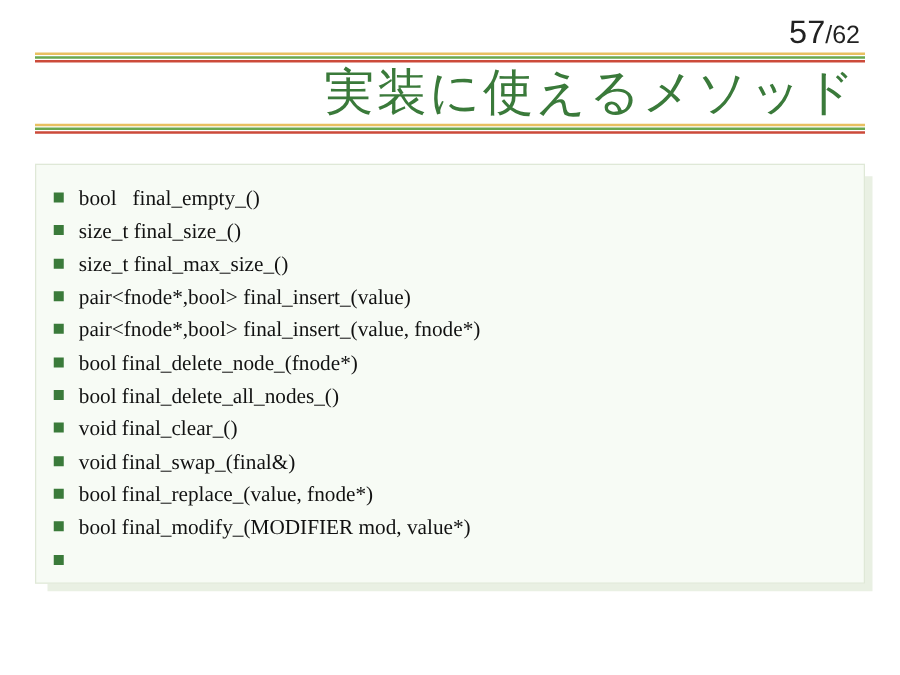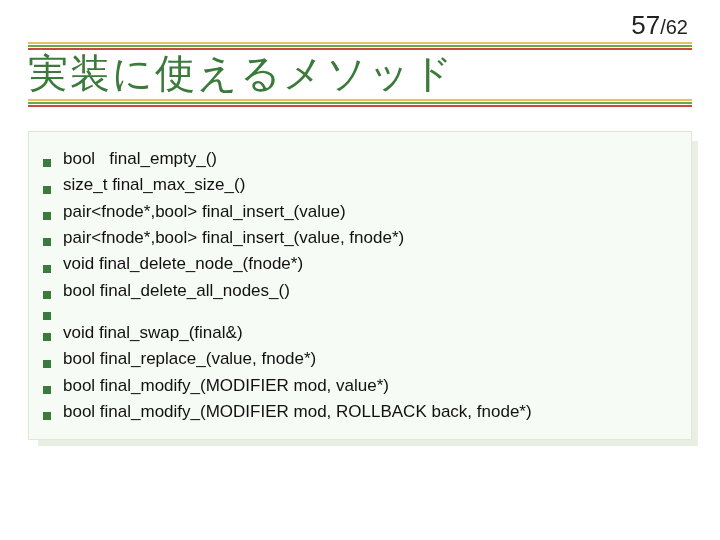--- a/index.html
+++ b/index.html
@@ -6,26 +6,26 @@
   html, body { width: 720px; height: 540px; background: #fff; font-family: "Yu Gothic", "Meiryo", sans-serif; }
   .slide { width: 720px; height: 540px; position: relative; padding: 12px 28px 24px 28px; }
   .pager { position: absolute; top: 10px; right: 32px; font-size: 20px; color: #222; }
   .pager .cur { font-size: 26px; font-weight: 400; }
   .title-wrap { margin-top: 30px; }
   .rules { height: 10px; }
   .rules div { height: 2px; margin-bottom: 1px; }
   .r1 { background: #e8c060; }
   .r2 { background: #6aa84f; }
   .r3 { background: #cc4a3a; }
-  .title { font-size: 40px; color: #3a7a3a; text-align: left; font-weight: 400; padding-right: 6px; margin-top: -6px; margin-bottom: -2px; letter-spacing: 2px; }
+  .title { font-size: 40px; color: #3a7a3a; text-align: right; font-weight: 400; padding-right: 6px; margin-top: -6px; margin-bottom: -2px; letter-spacing: 2px; }
   .content-shadow { margin-top: 22px; position: relative; }
   .content-shadow::after { content: ""; position: absolute; left: 10px; top: 10px; right: -6px; bottom: -6px; background: #e9f0e3; z-index: 0; }
   .content { position: relative; z-index: 1; background: #f7fbf5; border: 1px solid #dfe8d7; padding: 14px 18px 14px 14px; }
   ul { list-style: none; }
-  li { display: flex; align-items: center; font-family: Liberation Sans, sans-serif; font-size: 17px; line-height: 1.55; color: #111; }
+  li { display: flex; align-items: flex-start; font-family: Liberation Serif, serif; font-size: 17px; line-height: 1.55; color: #111; }
   .bullet { width: 8px; height: 8px; background: #3a7a3a; margin-top: 8px; margin-right: 12px; flex-shrink: 0; }
   .sig { white-space: pre; }
 </style>
 </head>
 <body>
 
 <div class="slide">
 
   <div class="pager">
     <span class="cur">57</span><span>/</span><span>62</span>
@@ -47,54 +47,58 @@
 
   <div class="content-shadow">
     <div class="content">
       <ul id="method-list">
         <li>
             <span class="bullet"></span>
             <span class="sig">bool   final_empty_()</span>
           </li>
         <li>
             <span class="bullet"></span>
+            <span class="sig">size_t final_size_()</span>
+          </li>
+        <li>
+            <span class="bullet"></span>
             <span class="sig">size_t final_max_size_()</span>
           </li>
         <li>
             <span class="bullet"></span>
             <span class="sig">pair&lt;fnode*,bool&gt; final_insert_(value)</span>
           </li>
         <li>
             <span class="bullet"></span>
             <span class="sig">pair&lt;fnode*,bool&gt; final_insert_(value, fnode*)</span>
           </li>
         <li>
             <span class="bullet"></span>
-            <span class="sig">void final_delete_node_(fnode*)</span>
+            <span class="sig">bool final_delete_node_(fnode*)</span>
           </li>
         <li>
             <span class="bullet"></span>
             <span class="sig">bool final_delete_all_nodes_()</span>
           </li>
         <li>
             <span class="bullet"></span>
+            <span class="sig">void final_clear_()</span>
           </li>
         <li>
             <span class="bullet"></span>
             <span class="sig">void final_swap_(final&amp;)</span>
           </li>
         <li>
             <span class="bullet"></span>
             <span class="sig">bool final_replace_(value, fnode*)</span>
           </li>
         <li>
             <span class="bullet"></span>
             <span class="sig">bool final_modify_(MODIFIER mod, value*)</span>
           </li>
         <li>
             <span class="bullet"></span>
-            <span class="sig">bool final_modify_(MODIFIER mod, ROLLBACK back, fnode*)</span>
           </li>
       </ul>
     </div>
   </div>
 
 </div>
 
 </body></html>

